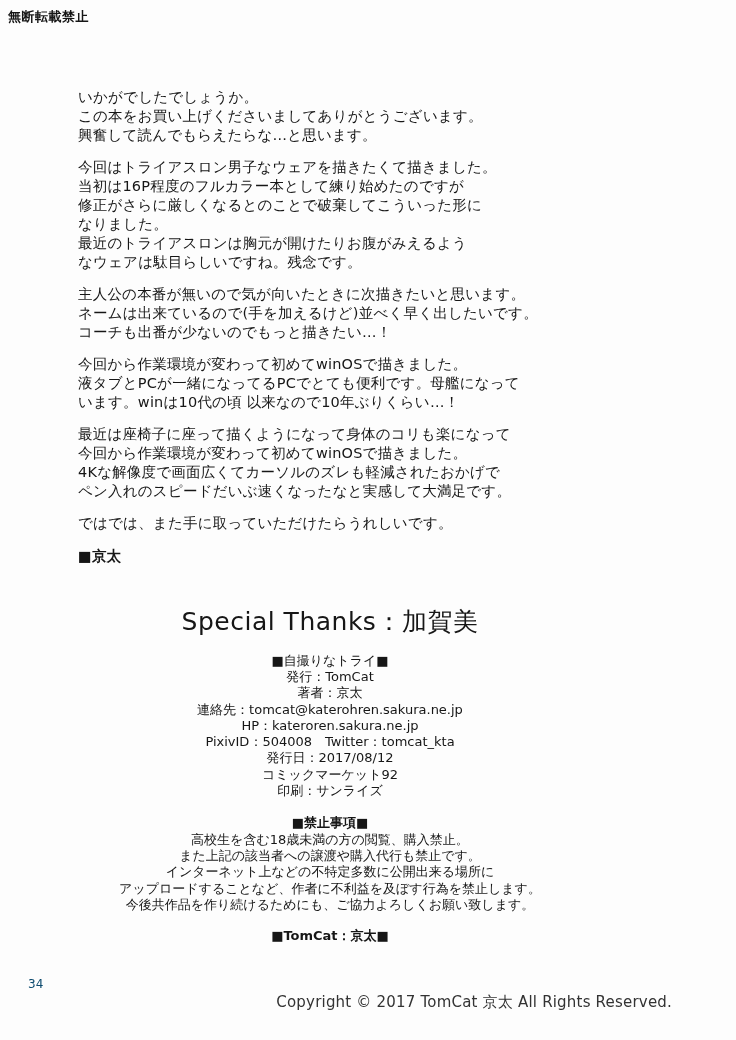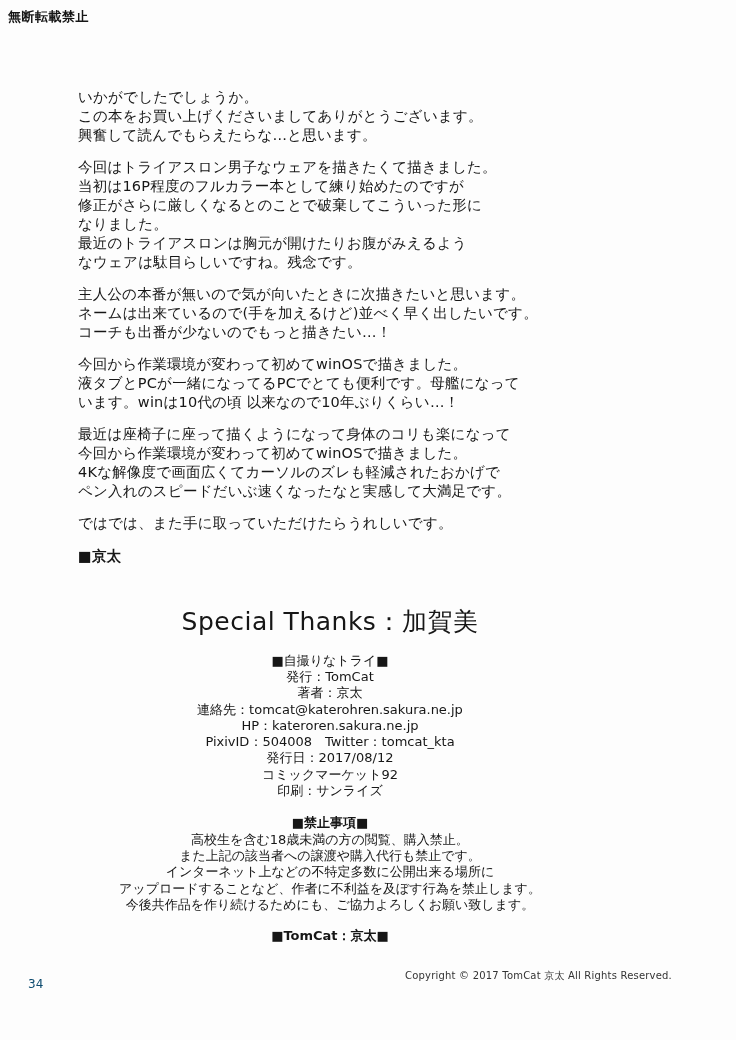--- a/index.html
+++ b/index.html
@@ -73,22 +73,22 @@
   .page-number {
     position: absolute;
     left: 28px;
     top: 977px;
     font-size: 12px;
     color: #0c4a6e;
   }
   .copyright {
     position: absolute;
     right: 64px;
-    top: 969px;
-    font-size: 10px;
+    top: 993px;
+    font-size: 15px;
     color: #333;
     letter-spacing: 0.2px;
   }
 </style>
 </head>
 <body>
 
 <div class="page">
 
   <div class="notice">無断転載禁止</div>

